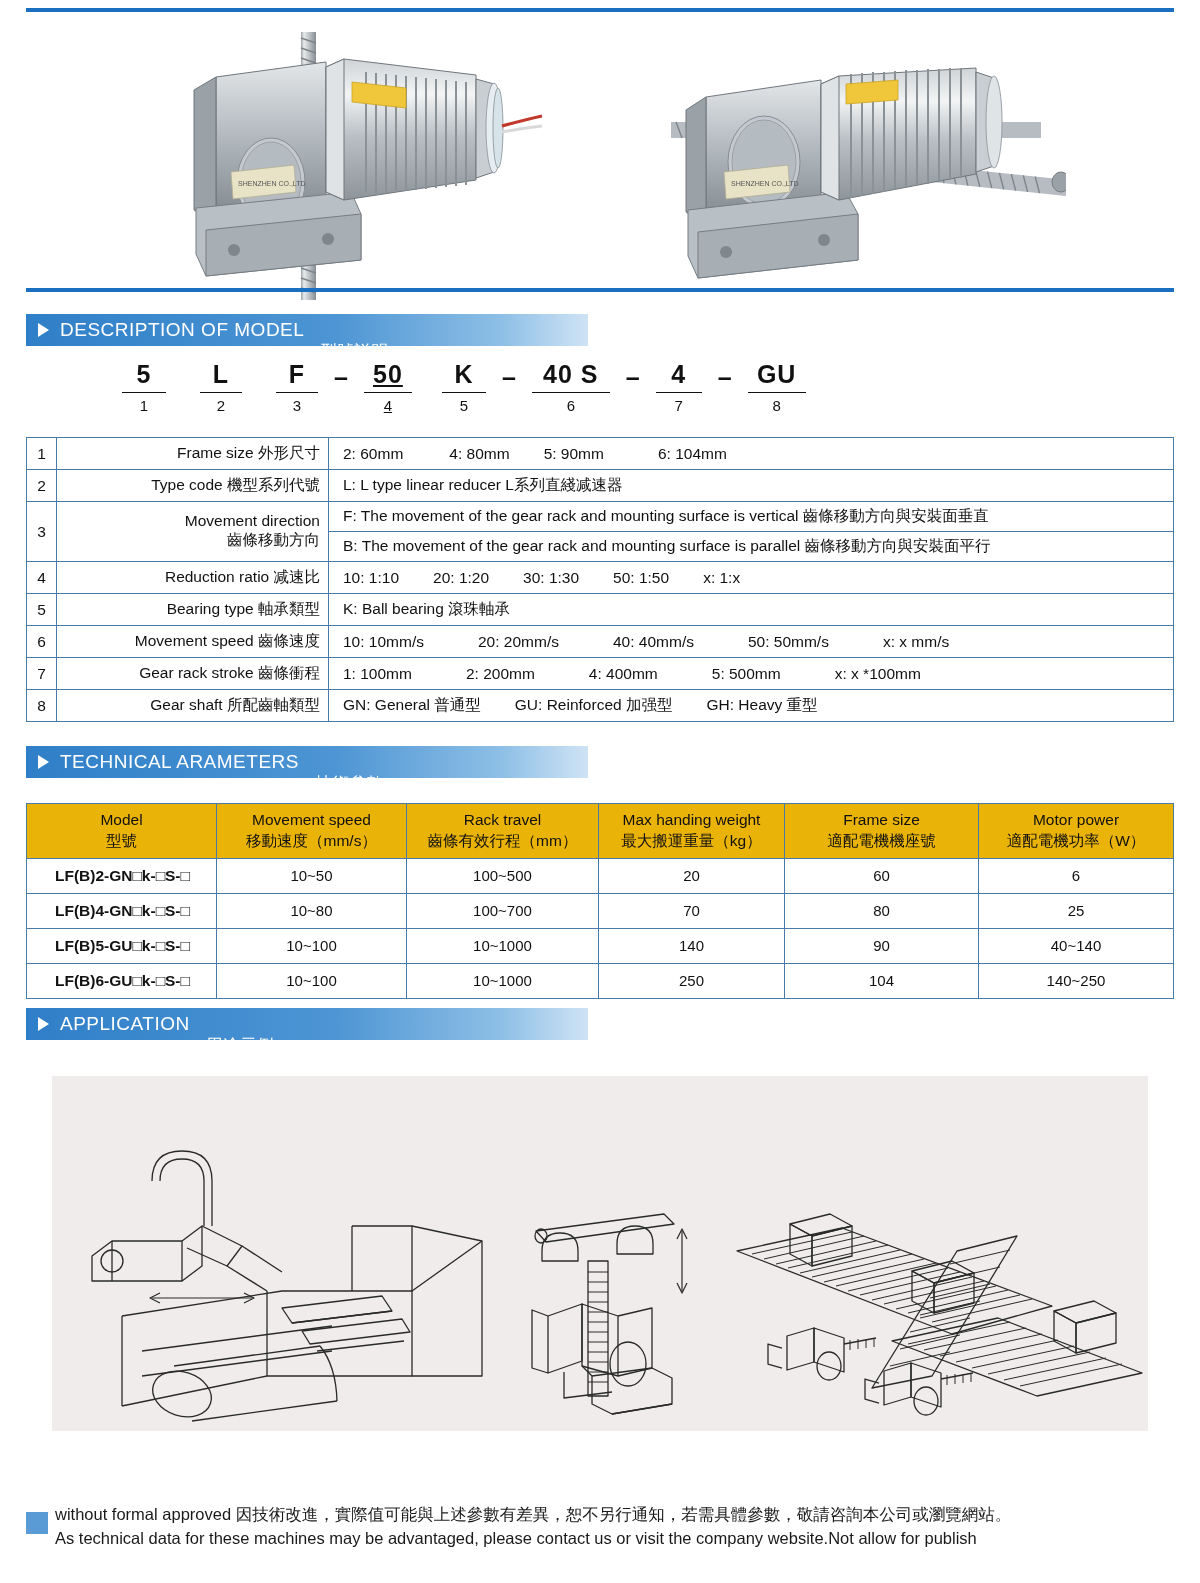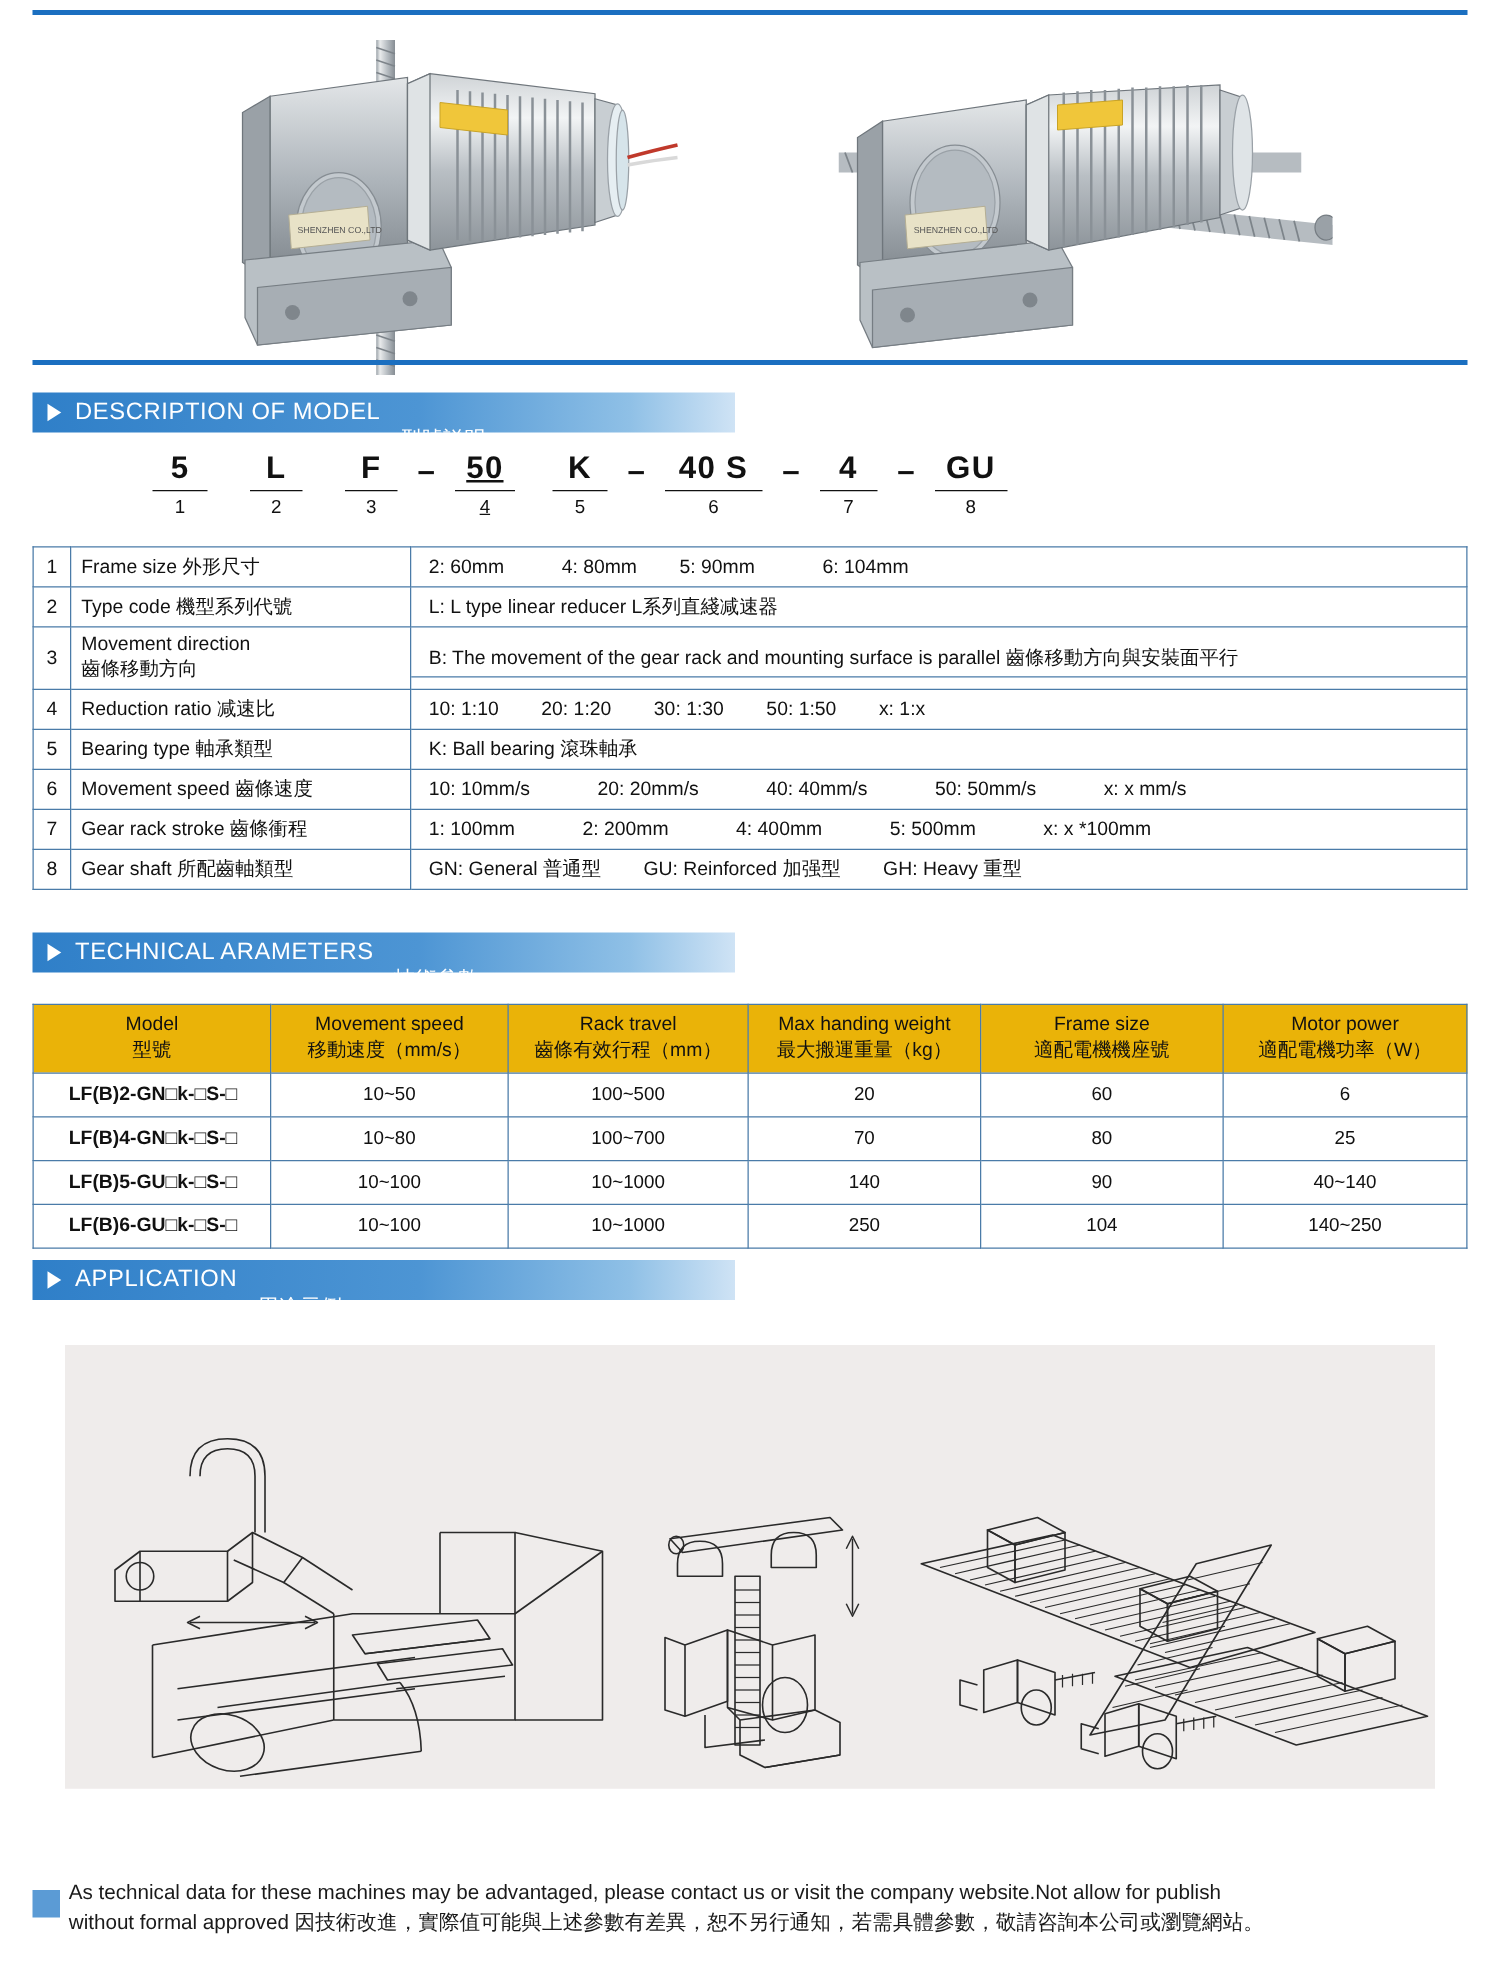--- a/index.html
+++ b/index.html
@@ -57,21 +57,21 @@
   .mc-dash { font-size: 25px; font-weight: bold; padding: 0 4px 3px 4px; }
 
   
   table { border-collapse: collapse; }
   .desc-table {
     position: absolute; left: 26px; top: 437px; width: 1148px;
     font-size: 15.5px;
   }
   .desc-table td { border: 1px solid #4a7ba8; padding: 5px 8px; vertical-align: middle; }
   .desc-table td.c-num { width: 30px; text-align: center; }
-  .desc-table td.c-name { width: 272px; }
+  .desc-table td.c-name { width: 272px; text-align: right; }
   .desc-table td.c-val { padding-left: 14px; }
   .desc-table .inner { width: 100%; border-collapse: collapse; }
   .desc-table .inner td { border: none; padding: 4px 0 4px 14px; }
   .desc-table .inner tr:first-child td { border-bottom: 1px solid #4a7ba8; }
 
   .sp1 { display:inline-block; width: 46px; }
   .sp2 { display:inline-block; width: 34px; }
   .sp3 { display:inline-block; width: 54px; }
 
   
@@ -350,20 +350,23 @@
     </tr>
     <tr>
       <td class="c-num">3</td>
       <td class="c-name">
         <div>Movement direction</div>
         <div>齒條移動方向</div>
       </td>
       <td class="c-val" style="padding:0;">
         <table class="inner">
           <tbody>
+                <tr>
+                  <td>F:  The movement of the gear rack and mounting surface is vertical 齒條移動方向與安裝面垂直</td>
+                </tr>
           <tr>
                   <td>B:  The movement of the gear rack and mounting surface is parallel 齒條移動方向與安裝面平行</td>
                 </tr>
         </tbody>
             </table>
       </td>
     </tr>
     <tr>
       <td class="c-num">4</td>
       <td class="c-name">Reduction ratio 减速比</td>
@@ -623,17 +626,17 @@
           <line x1="911" y1="298" x2="911" y2="307"></line>
             <line x1="919" y1="297" x2="919" y2="306"></line>
         </g>
         <path d="M827 307 L813 303 L813 323 L827 327"></path>
       </g>
     </svg>
   </div>
 
   <div class="foot-mark"></div>
   <div class="footer">
+    <div>without formal approved   因技術改進，實際值可能與上述參數有差異，恕不另行通知，若需具體參數，敬請咨詢本公司或瀏覽網站。</div>
     <div>As technical data for these machines may be advantaged, please contact us or visit the company website.Not allow for publish</div>
-    <div>without formal approved   因技術改進，實際值可能與上述參數有差異，恕不另行通知，若需具體參數，敬請咨詢本公司或瀏覽網站。</div>
   </div>
 
 </div>
 
 </body></html>

